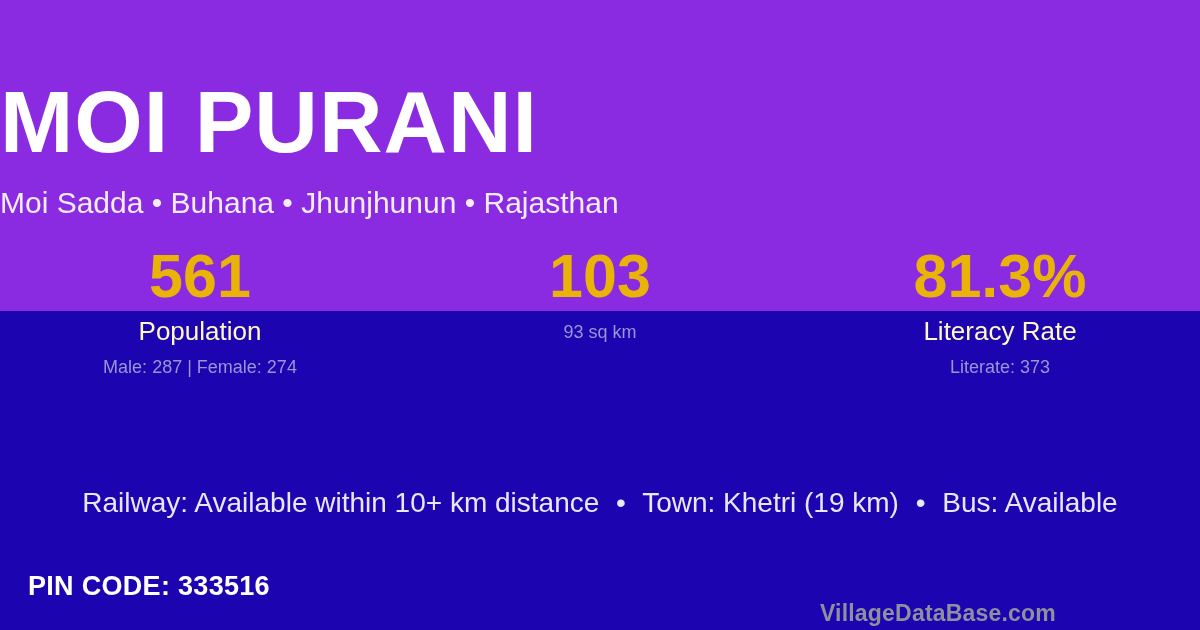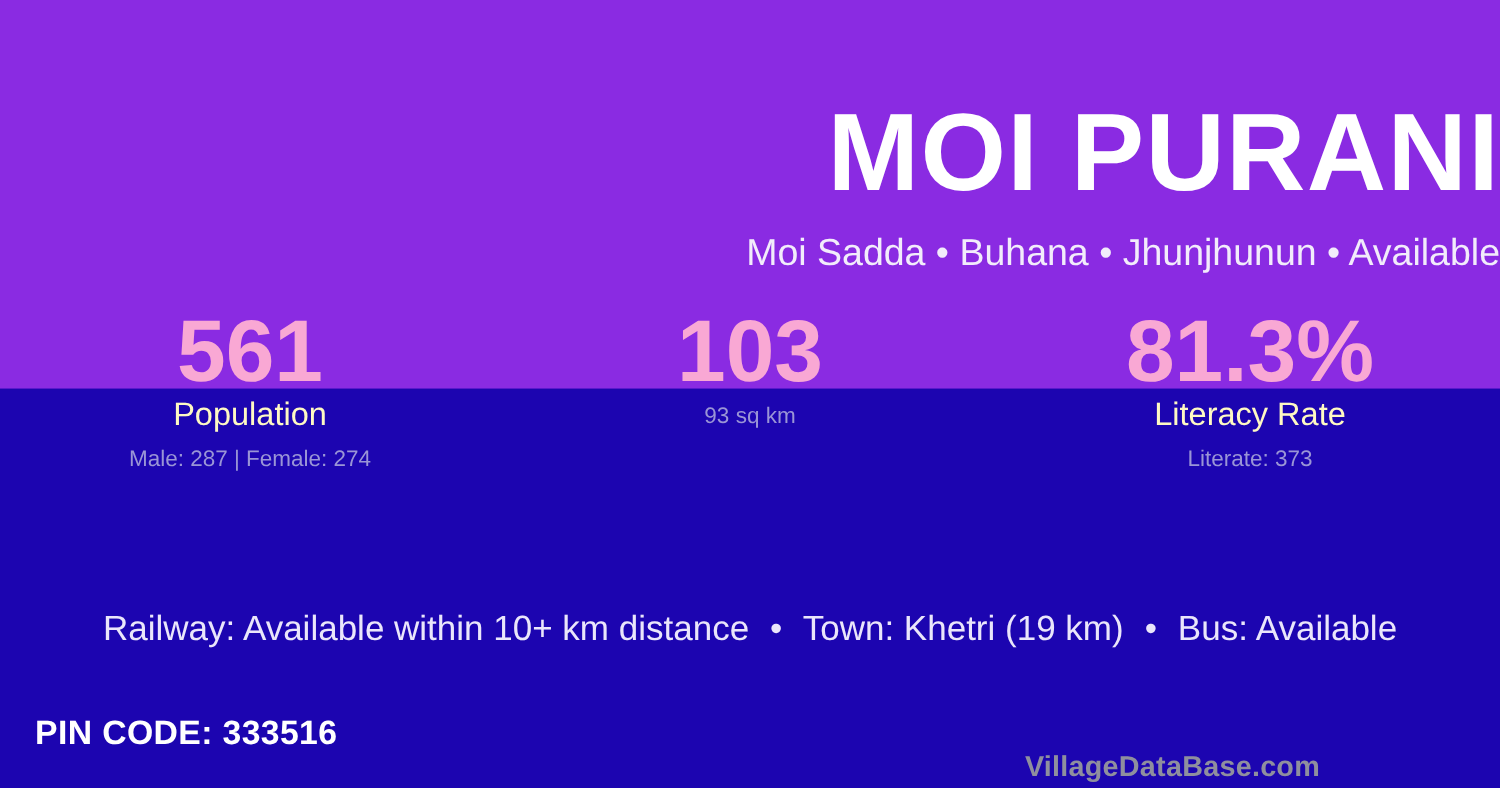--- a/index.html
+++ b/index.html
@@ -30,21 +30,21 @@
     width: 1200px;
     height: 319px;
     background: #1c05b0;
   }
 
   
   .header {
     position: absolute;
     left: 0; top: 0;
     width: 1200px;
-    text-align: right;
+    text-align: left;
     z-index: 3;
   }
   .village-title {
     margin-top: 78px;
     font-size: 88px;
     font-weight: bold;
     color: #ffffff;
     letter-spacing: 1px;
     line-height: 1.0;
     white-space: nowrap;
@@ -64,23 +64,23 @@
     left: 0; top: 246px;
     width: 1200px;
     display: flex;
     z-index: 4;
   }
   .stat-col {
     flex: 1 1 33.3333%;
     text-align: center;
   }
   .stat-value {
-    font-size: 70px;
+    font-size: 61px;
     font-weight: bold;
-    color: #f9a8d4;
+    color: #eab308;
     line-height: 1.0;
     height: 66px;
   }
   .stat-label {
     margin-top: 5px;
     font-size: 26px;
     font-weight: normal;
     color: #fef9c3;
     line-height: 1.15;
   }
@@ -138,21 +138,21 @@
   }
 </style>
 </head>
 <body>
 
 <div class="band-purple"></div>
 <div class="band-blue"></div>
 
 <div class="header">
   <div class="village-title">MOI PURANI</div>
-  <div class="village-subtitle">Moi Sadda • Buhana • Jhunjhunun • Available</div>
+  <div class="village-subtitle">Moi Sadda • Buhana • Jhunjhunun • Rajasthan</div>
 </div>
 
 <div class="stats-row">
 
   <div class="stat-col">
     <div class="stat-value">561</div>
     <div class="stat-label">Population</div>
     <div class="stat-sub">Male: 287 | Female: 274</div>
   </div>
 

